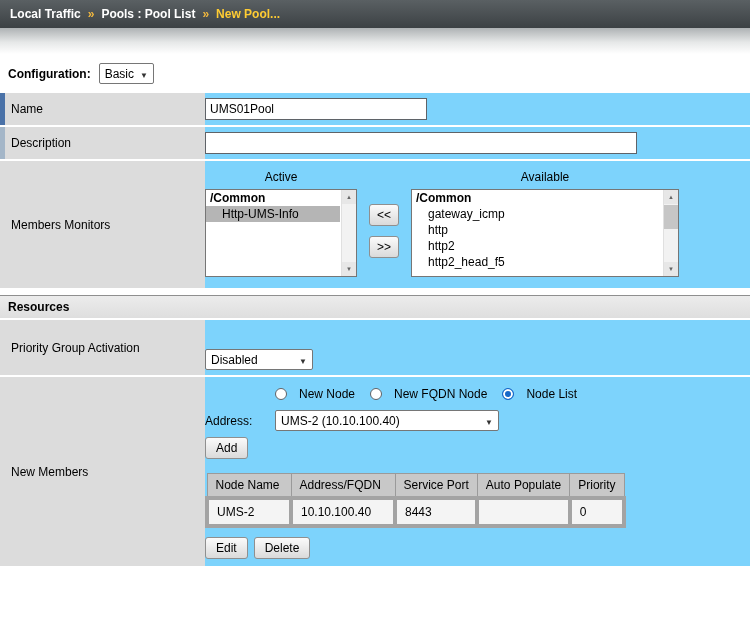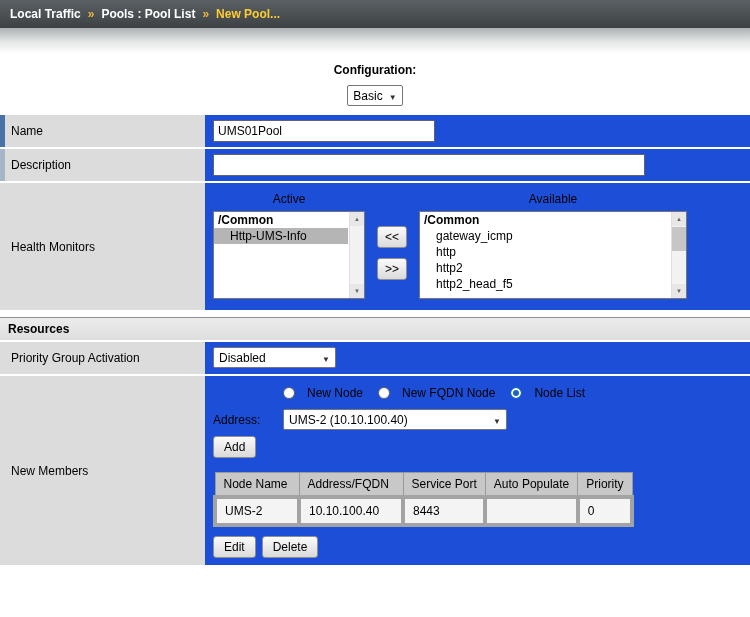--- a/index.html
+++ b/index.html
@@ -19,21 +19,21 @@
     background: linear-gradient(180deg, #5a6063 0%, #3c4144 100%);
     display: flex; align-items: center;
     padding: 0 10px; gap: 7px;
   }
   .bc-item { color: #fff; font-weight: bold; cursor: pointer; white-space: nowrap; }
   .bc-sep  { color: #f0b73f; font-weight: bold; }
   .bc-current { color: #ffcc33; font-weight: bold; }
   .topfade { height: 26px; background: linear-gradient(180deg, #aeb2b4 0%, #e6e8e8 55%, #ffffff 100%); }
 
   
-  .config-row { display: flex; align-items: center; gap: 8px; padding: 9px 8px 9px; flex-direction: column; }
+  .config-row { display: flex; align-items: center; gap: 8px; padding: 9px 8px 9px; }
   .config-label { font-weight: bold; }
 
   
   .dropdown {
     display: inline-flex; align-items: center; justify-content: space-between;
     background: #fff; border: 1px solid #767676; border-radius: 2px;
     height: 21px; padding: 0 5px; gap: 6px; cursor: pointer; white-space: nowrap;
   }
   .caret { display: inline-block; line-height: 1; }
   .caret::before { content: "▼"; font-size: 8px; color: #333; }
@@ -43,21 +43,21 @@
   .flabel {
     width: 205px; flex-shrink: 0; background: #dcdcdc;
     display: flex; align-items: center; padding: 0 8px 0 11px; position: relative;
   }
   .flabel.req::before {
     content: ""; position: absolute; left: 0; top: 0; bottom: 0; width: 5px; background: #4a72a8;
   }
   .flabel.opt::before {
     content: ""; position: absolute; left: 0; top: 0; bottom: 0; width: 5px; background: #a4b6c8;
   }
-  .fcontent { flex: 1; background: #1d4ed8; padding: 5px 8px; }
+  .fcontent { flex: 1; background: #7dd3fc; padding: 5px 0; }
 
   .tinput {
     border: 1px solid #5f6368; height: 22px; padding: 0 4px;
     font-family: "Liberation Sans", sans-serif; font-size: 12px; background: #fff;
   }
   .name-input { width: 222px; }
   .desc-input { width: 432px; }
 
   
   .hm { display: flex; gap: 12px; padding: 2px 0 6px; }
@@ -158,21 +158,21 @@
     </div>
 
     <div class="frow">
       <div class="flabel opt">Description</div>
       <div class="fcontent">
         <input class="tinput desc-input" type="text" style="">
       </div>
     </div>
 
     <div class="frow">
-      <div class="flabel">Health Monitors</div>
+      <div class="flabel">Members Monitors</div>
       <div class="fcontent">
         <div class="hm">
           <div class="hm-col">
             <div class="hm-title">Active</div>
             <div class="listbox active-box">
               <div class="lb-group">/Common</div>
               <div class="lb-item selected">Http-UMS-Info</div>
               <div class="sbar">
                 <div class="sbtn up"></div>
                 <div class="sbtn down"></div>
@@ -201,21 +201,21 @@
         </div>
       </div>
     </div>
 
     <div class="section-hdr">Resources</div>
 
 
     <div class="frow">
       <div class="flabel">Priority Group Activation</div>
       <div class="fcontent">
-        <div class="dropdown" style="width:123px;">
+        <div class="dropdown" style="width:108px;margin-top:24px;">
           <span>Disabled</span>
           <span class="caret"></span>
         </div>
       </div>
     </div>
 
     <div class="frow">
       <div class="flabel">New Members</div>
       <div class="fcontent">
         <div class="nm">

